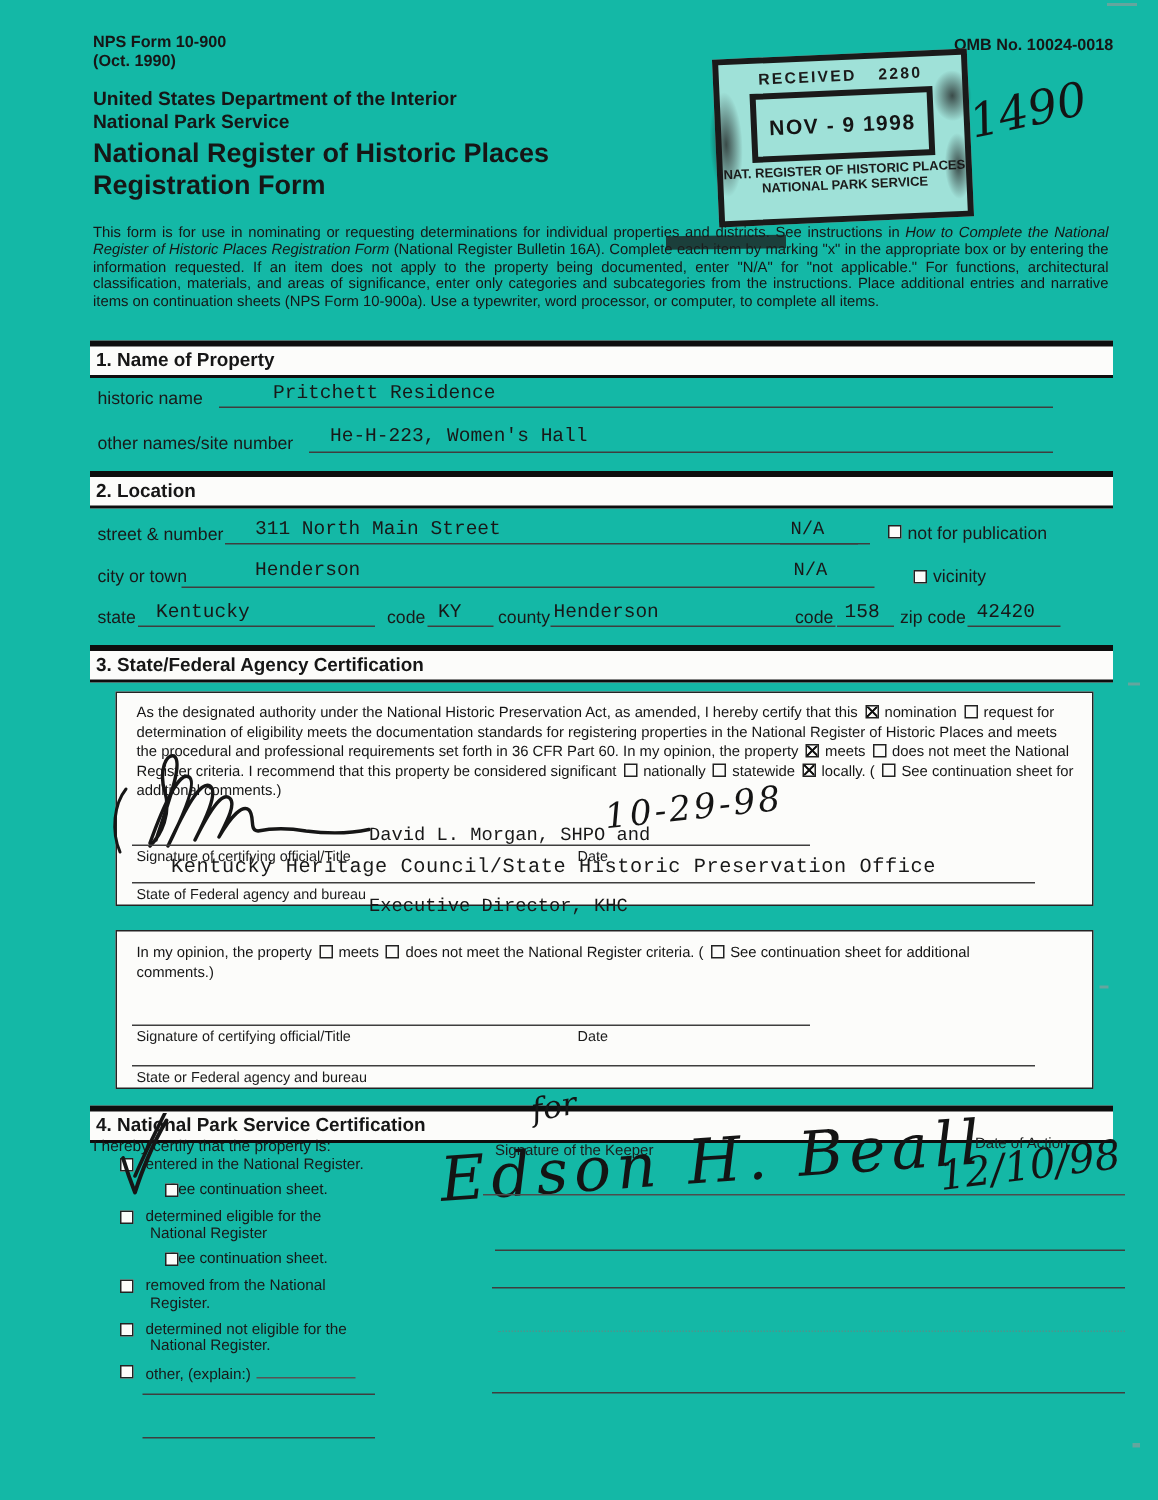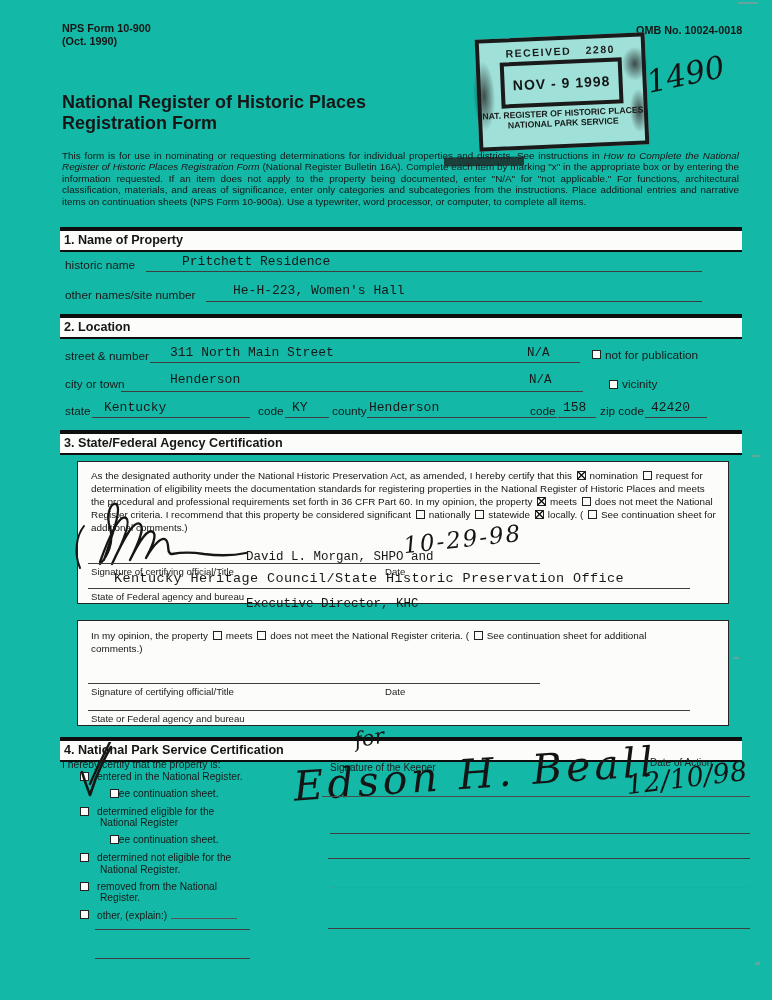--- a/index.html
+++ b/index.html
@@ -43,20 +43,24 @@
 <body>
 
 <div class="page">
 
   <div class="abs" style="left:62px;top:22px;font-size:10.8px;font-weight:bold;line-height:12.5px;">
     <div>NPS Form 10-900</div>
     <div>(Oct. 1990)</div>
   </div>
   <div class="abs" style="left:636px;top:24px;font-size:10.8px;font-weight:bold;">OMB No. 10024-0018</div>
 
+  <div class="abs" style="left:62px;top:58px;font-size:12.8px;font-weight:bold;line-height:15px;">
+    <div>United States Department of the Interior</div>
+    <div>National Park Service</div>
+  </div>
 
   <div class="abs" style="left:62px;top:92px;font-size:18px;font-weight:bold;line-height:20.5px;">
     <div>National Register of Historic Places</div>
     <div>Registration Form</div>
   </div>
 
   <div class="abs stamp" style="left:477px;top:36px;width:170px;height:112px;">
     <div class="blob" style="left:-8px;top:18px;width:22px;height:70px;"></div>
     <div class="blob" style="right:-6px;top:10px;width:26px;height:34px;"></div>
     <div class="blob" style="right:-4px;top:52px;width:18px;height:44px;"></div>
@@ -74,21 +78,21 @@
   <div class="smudge" style="left:444px;top:157px;width:80px;height:8.5px;"></div>
 
   <div class="abs sec-head" style="left:60px;top:227px;width:678px;">1. Name of Property</div>
 
   <span class="abs lbl" style="left:65px;top:258px;">historic name</span>
   <div class="abs line" style="left:146px;top:271px;width:556px;"></div>
   <span class="abs mono" style="left:182px;top:254px;">Pritchett Residence</span>
 
   <span class="abs lbl" style="left:65px;top:288px;">other names/site number</span>
   <div class="abs line" style="left:206px;top:301px;width:496px;"></div>
-  <span class="abs mono" style="left:233px;top:283px;text-align:right;">He-H-223, Women's Hall</span>
+  <span class="abs mono" style="left:220px;top:283px;text-align:right;">He-H-223, Women's Hall</span>
 
   <div class="abs sec-head" style="left:60px;top:314px;width:678px;">2. Location</div>
 
   <span class="abs lbl" style="left:65px;top:349px;">street &amp; number</span>
   <div class="abs line" style="left:150px;top:362px;width:430px;"></div>
   <span class="abs mono" style="left:170px;top:345px;">311 North Main Street</span>
   <span class="abs mono" style="left:527px;top:346px;font-size:12.5px;">N/A</span>
   <div class="abs line" style="left:520px;top:362px;width:52px;"></div>
   <span class="abs cb" style="left:590px;top:350px;"></span>
   <span class="abs lbl" style="left:605px;top:348px;">not for publication</span>
@@ -182,27 +186,27 @@
       <span class="cb"></span>
       <span class="s4line">determined eligible for the</span>
       <span class="s4line s4line2">National Register</span>
     </div>
     <div class="s4sub">
       <span class="cb"></span>
       <span>See continuation sheet.</span>
     </div>
     <div class="s4item">
       <span class="cb"></span>
+      <span class="s4line">removed from the National</span>
+      <span class="s4line s4line2">Register.</span>
+    </div>
+    <div class="s4item">
+      <span class="cb"></span>
       <span class="s4line">determined not eligible for the</span>
       <span class="s4line s4line2">National Register.</span>
-    </div>
-    <div class="s4item">
-      <span class="cb"></span>
-      <span class="s4line">removed from the National</span>
-      <span class="s4line s4line2">Register.</span>
     </div>
     <div class="s4item">
       <span class="cb"></span>
       <span>other, (explain:)</span><span class="dashline"></span>
     </div>
   </div>
 
   <svg class="abs ink" style="left:74px;top:742px;" width="50" height="60" viewBox="0 0 50 60">
     <path d="M36 0 C 30 12, 22 28, 16 42" stroke-width="2.4"></path>
     <path d="M8 30 C 11 40, 14 48, 16 53 C 20 40, 28 20, 37 5" stroke-width="2.6"></path>

